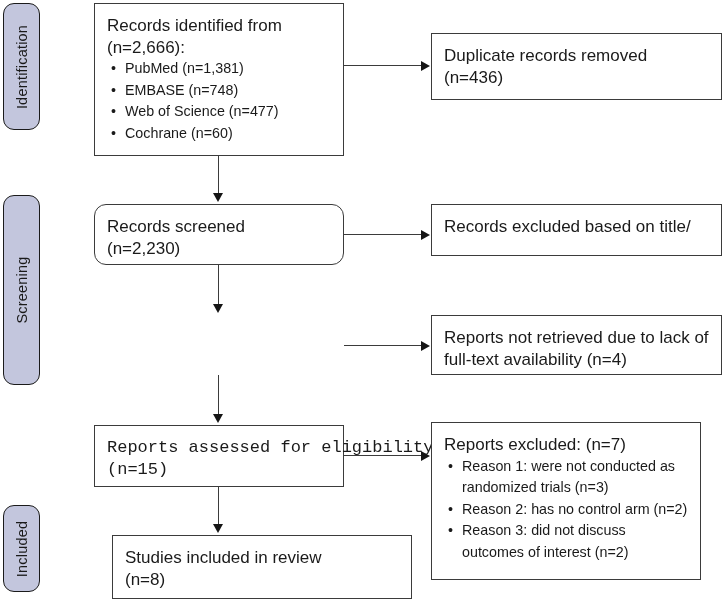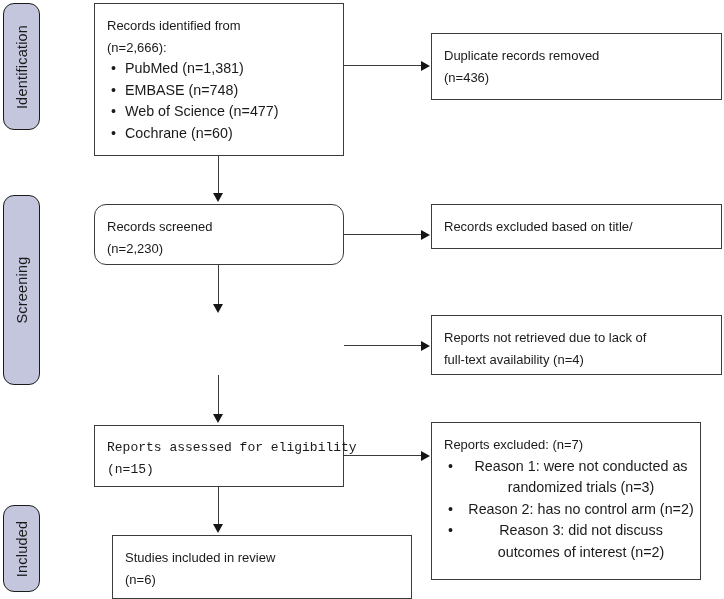--- a/index.html
+++ b/index.html
@@ -33,41 +33,41 @@
 
   
   .fbox{
     position:absolute;
     background:#ffffff;
     border:1.1px solid #3b3b3b;
     box-sizing:border-box;
     padding:11px 0 0 12px;
   }
   .fbox .ln{
-    font-size:13px;
+    font-size:17px;
     line-height:21.5px;
     color:#1a1a1a;
     white-space:nowrap;
   }
   .fbox ul{
     margin:0;padding:0;list-style:none;
   }
   .fbox ul li{
     position:relative;
     font-size:14.3px;
     line-height:21.5px;
     padding-left:18px;
     color:#1a1a1a;
     white-space:nowrap;
   }
   .fbox ul li .bul{
     position:absolute;left:4px;top:0;
     font-size:14.3px;line-height:21.5px;
   }
-  .fbox ul li .wrap2{display:block;white-space:nowrap;text-align:center;}
+  .fbox ul li .wrap2{display:block;white-space:nowrap;}
 
   
   .vline{position:absolute;width:1.3px;background:#3b3b3b;}
   .hline{position:absolute;height:1.2px;background:#3b3b3b;}
   .arrow-down{
     position:absolute;
     width:0;height:0;
     border-left:5.2px solid transparent;
     border-right:5.2px solid transparent;
     border-top:9.5px solid #151515;
@@ -129,21 +129,21 @@
   <div class="arrow-right" style="left:421px;top:60.5px;"></div>
 
   <div class="vline" style="left:217.5px;top:156px;height:38px;"></div>
   <div class="arrow-down" style="left:213px;top:193px;"></div>
 
   <div class="fbox" style="left:94px;top:204px;width:250px;height:61px;border-radius:12px;">
     <div class="ln">Records screened</div>
     <div class="ln">(n=2,230)</div>
   </div>
 
-  <div class="fbox" style="left:431px;top:204px;width:291px;height:45px;">
+  <div class="fbox" style="left:431px;top:204px;width:291px;height:52px;">
     <div class="ln">Records excluded based on title/</div>
   </div>
 
   <div class="hline" style="left:344px;top:234px;width:80px;"></div>
   <div class="arrow-right" style="left:421px;top:229.5px;"></div>
 
   <div class="vline" style="left:217.5px;top:265px;height:40px;"></div>
   <div class="arrow-down" style="left:213px;top:304px;"></div>
 
 
@@ -184,16 +184,16 @@
   </div>
 
   <div class="hline" style="left:344px;top:455px;width:80px;"></div>
   <div class="arrow-right" style="left:421px;top:450.5px;"></div>
 
   <div class="vline" style="left:217.5px;top:487px;height:38px;"></div>
   <div class="arrow-down" style="left:213px;top:524px;"></div>
 
   <div class="fbox" style="left:112px;top:535px;width:300px;height:64px;">
     <div class="ln">Studies included in review</div>
-    <div class="ln">(n=6)</div>
+    <div class="ln">(n=8)</div>
   </div>
 
 </div>
 
 </body></html>

